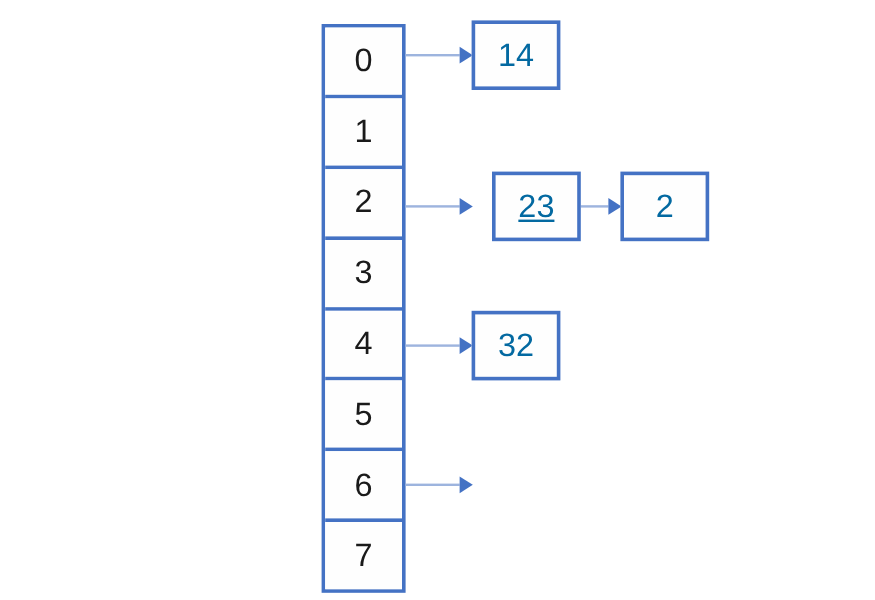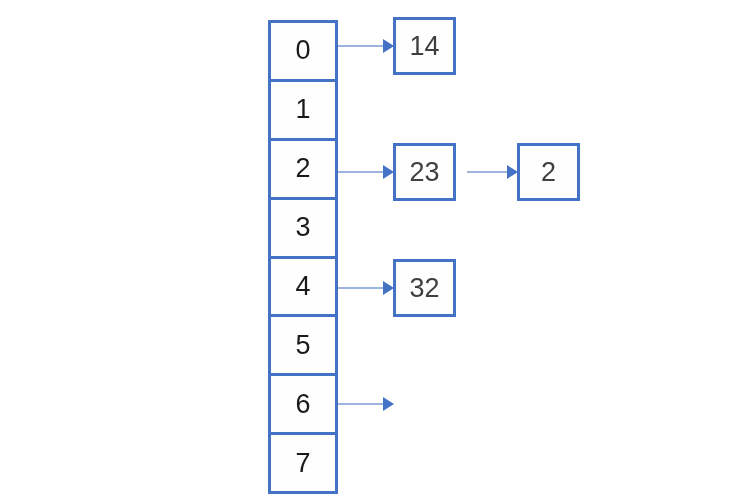--- a/index.html
+++ b/index.html
@@ -41,28 +41,28 @@
     line-height: 1;
     background: #FEFEFE;
   }
   .bucket-cell:last-child {
     border-bottom: none;
   }
   
   .node-box {
     position: absolute;
     box-sizing: border-box;
-    width: 63px;
+    width: 74px;
     height: 58px;
     border: 3px solid #4472C4;
     background: #FEFEFE;
     display: flex;
     align-items: center;
     justify-content: center;
-    color: #404040;
+    color: #0369a1;
     font-size: 27px;
     line-height: 1;
   }
   
   .connector {
     position: absolute;
     pointer-events: none;
   }
   .conn-line {
     position: absolute;
@@ -138,21 +138,21 @@
 
   <div class="connector" style="left:467px; top:162px; width:51px; height:20px;">
     <div class="conn-line" style="width:40px;"></div>
     <div class="conn-head"></div>
   </div>
 
   <div class="node-box" style="left:393px; top:17px;">
     <span>14</span>
   </div>
 
-  <div class="node-box" style="left:393px; top:143px;">
+  <div class="node-box" style="left:410px; top:143px;text-decoration:underline;">
     <span>23</span>
   </div>
 
   <div class="node-box" style="left:517px; top:143px;">
     <span>2</span>
   </div>
 
   <div class="node-box" style="left:393px; top:259px;">
     <span>32</span>
   </div>

